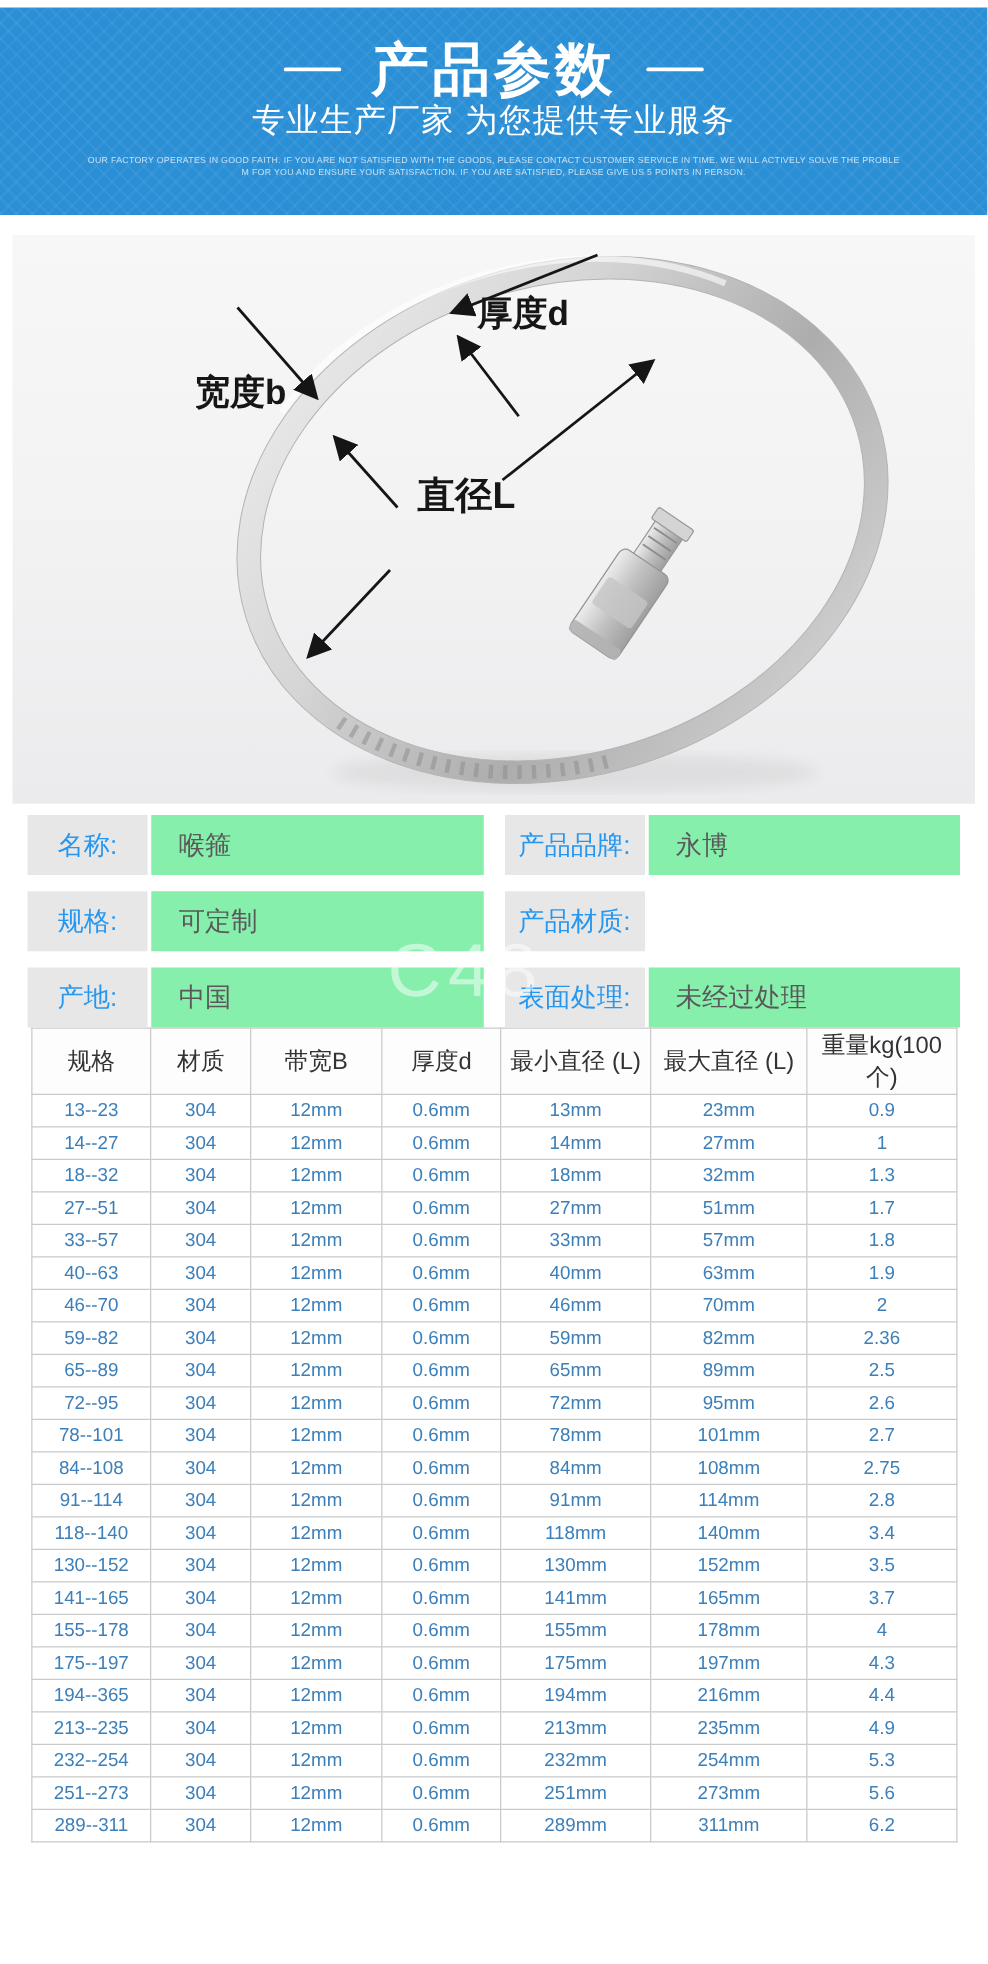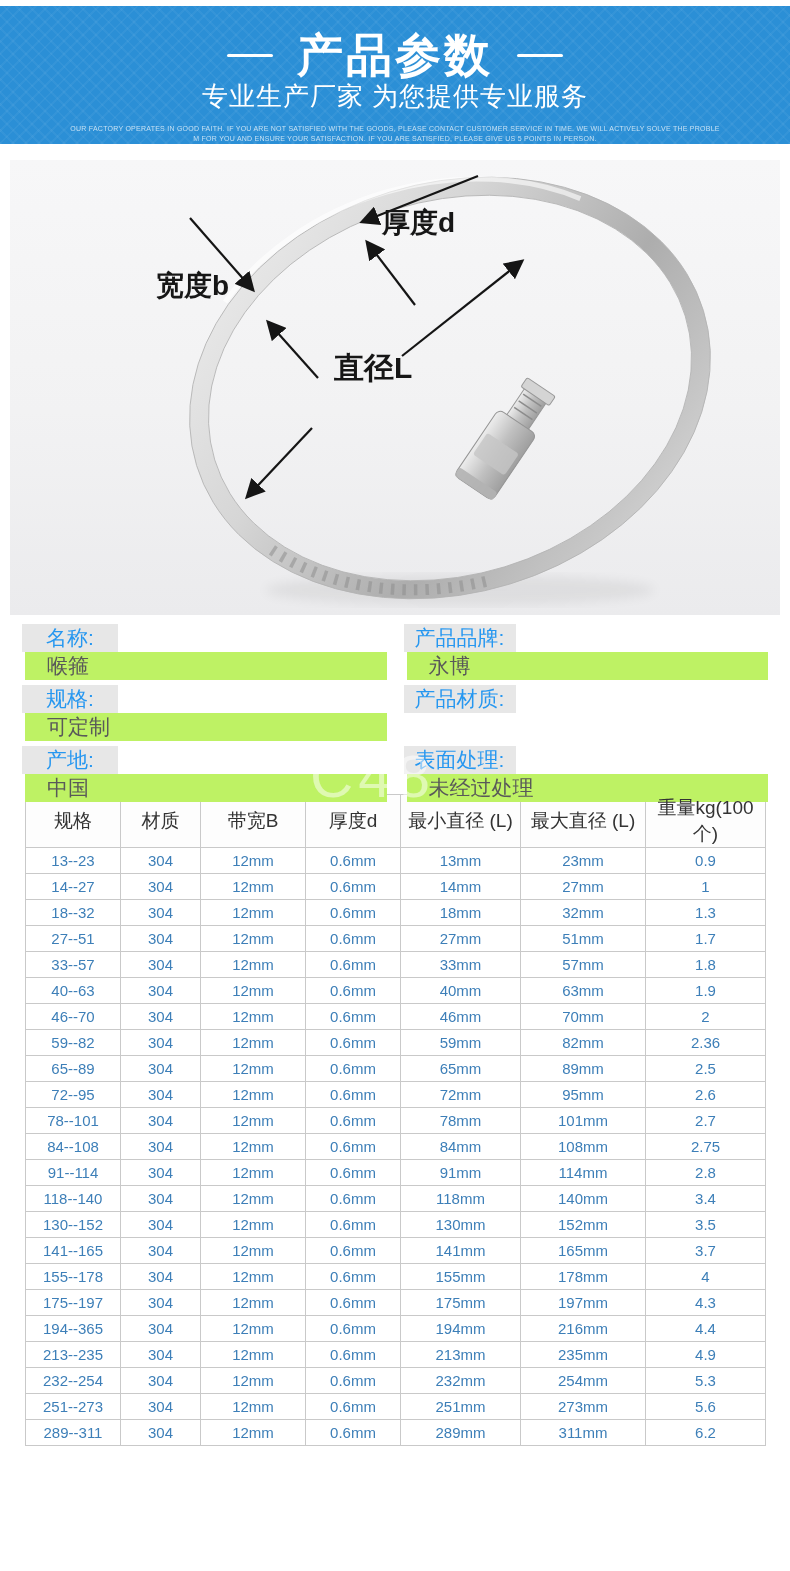--- a/index.html
+++ b/index.html
@@ -4,21 +4,21 @@
 <style>
   html,body{margin:0;padding:0;}
   body{
     width:790px;height:1571px;overflow:hidden;background:#ffffff;
     font-family:"Liberation Sans","DejaVu Sans",sans-serif;
     position:relative;
   }
   
   .top-strip{height:6px;background:#ffffff;}
   .hero{
-    height:138px;
+    height:166px;
     background-color:#2b8fd6;
     background-image:
       repeating-linear-gradient(45deg, rgba(255,255,255,.045) 0 2px, transparent 2px 9px),
       repeating-linear-gradient(-45deg, rgba(255,255,255,.045) 0 2px, transparent 2px 9px);
     text-align:center;color:#fff;
   }
   .hero-title-row{display:flex;align-items:center;justify-content:center;gap:24px;padding-top:26px;}
   .hero-dash{width:46px;height:3px;background:#fff;border-radius:2px;}
   .hero-title{font-size:46px;font-weight:700;letter-spacing:3px;line-height:1;}
   .hero-sub{margin-top:1px;font-size:26px;letter-spacing:1px;}
@@ -28,28 +28,28 @@
     position:relative;margin:16px 10px 0;height:455px;
     background:linear-gradient(180deg,#f7f7f8 0%,#f2f2f3 55%,#ebebed 100%);
   }
   .photo svg{display:block;}
   .dim-label{font-size:28px;font-weight:600;fill:#161616;}
   
   .params{
     margin-top:9px;padding:0 22px;
     display:grid;grid-template-columns:1fr 1fr;column-gap:17px;row-gap:13px;
   }
-  .param{display:flex;height:48px;flex-direction:column;}
+  .param{display:flex;height:48px;}
   .param-label{
     flex:none;width:96px;background:#e7e7e7;color:#2697f0;
     font-size:21px;display:flex;align-items:center;justify-content:center;
   }
   .param:nth-child(even) .param-label{width:112px;}
   .param-value{
-    flex:1;margin-left:3px;background:#bef264;color:#595959;
+    flex:1;margin-left:3px;background:#86efac;color:#595959;
     font-size:21px;display:flex;align-items:center;padding-left:22px;
   }
   .watermark{
     position:absolute;left:310px;top:742px;font-size:60px;font-weight:400;
     color:rgba(255,255,255,.5);letter-spacing:5px;pointer-events:none;
   }
   
   .spec-table{
     margin:0 25px;width:740px;border-collapse:collapse;table-layout:fixed;
   }

